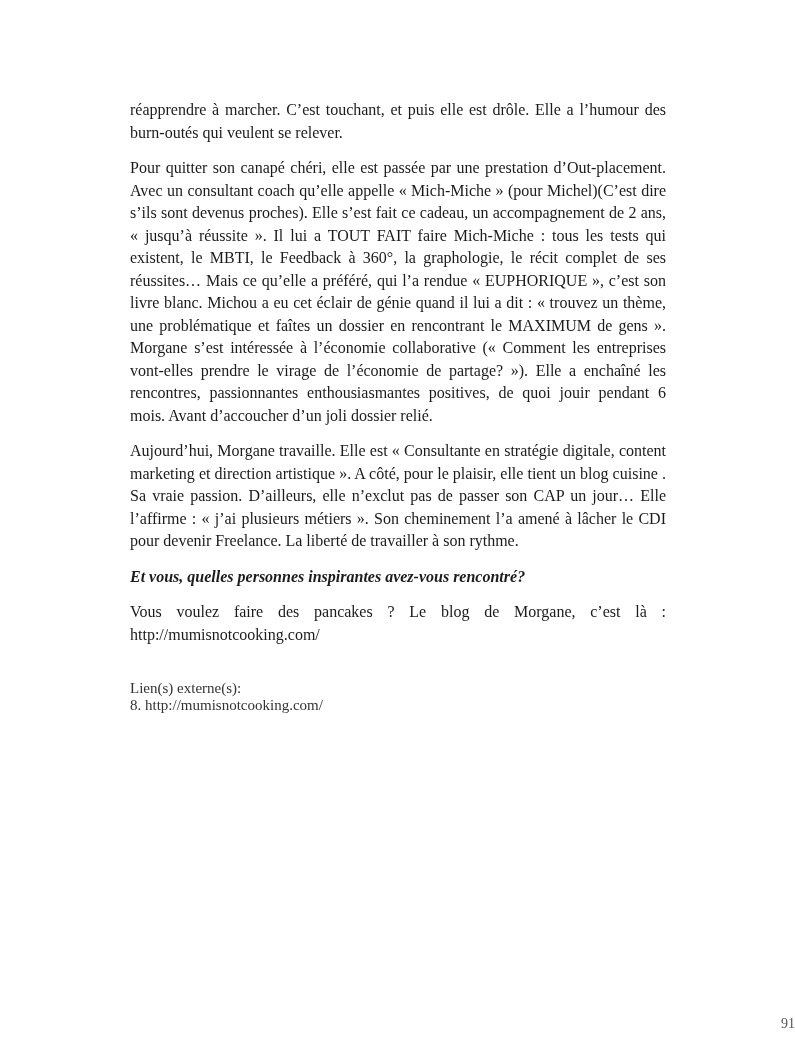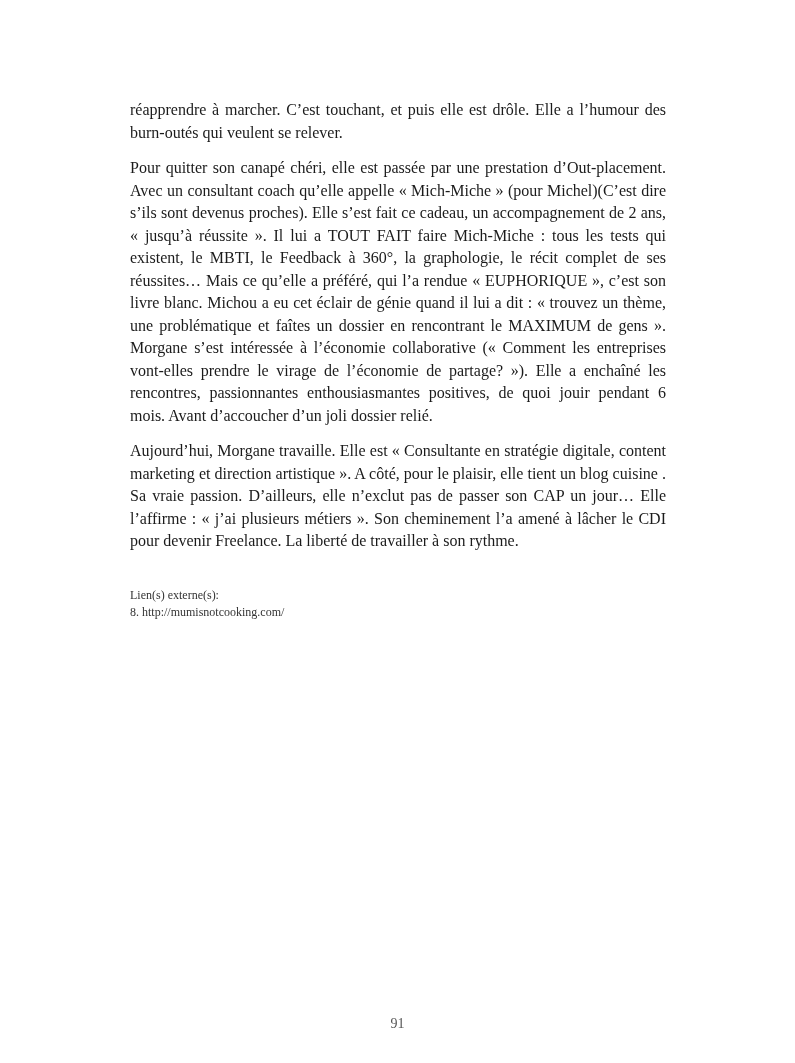--- a/index.html
+++ b/index.html
@@ -26,44 +26,46 @@
     margin: 0 0 13px 0;
   }
   .body-text p.question {
     font-weight: bold;
     font-style: italic;
     text-align: left;
   }
   .body-text strong { font-weight: normal; }
   .footnotes {
     margin-top: 34px;
-    font-size: 12px;
+    font-size: 15px;
     line-height: 17px;
     text-align: left;
     color: var(--footnote-color, #333333);
   }
   .page-number {
     position: absolute;
     left: 0;
     right: 0;
     bottom: 31px;
-    text-align: center;
+    text-align: right;
     font-size: 14px;
     color: var(--muted-color, #555555);
   }
 </style>
 </head>
 <body>
 
 <div class="page">
   <main class="body-text">
     <div id="paragraphs">
         <p><span>réapprendre à marcher. C’est touchant, et puis elle est drôle. Elle a l’humour des burn-outés qui veulent se relever.</span></p>
         <p><span>Pour quitter son canapé chéri, elle est passée par une prestation d’Out-placement. Avec un consultant coach qu’elle appelle «&nbsp;Mich-Miche&nbsp;» (pour Michel)(C’est dire s’ils sont devenus proches). Elle s’est fait ce cadeau, un accompagnement de 2 ans, «&nbsp;jusqu’à réussite&nbsp;». </span><strong>Il lui a TOUT FAIT faire Mich-Miche</strong><span>&nbsp;: tous les tests qui existent, le MBTI, le&nbsp;Feedback à 360°, la graphologie, le récit complet de ses réussites… Mais ce qu’elle a préféré, qui l’a rendue «&nbsp;EUPHORIQUE&nbsp;», c’est son livre blanc. Michou a eu cet éclair de génie quand il lui a dit&nbsp;: «&nbsp;trouvez un thème, une problématique et faîtes un dossier en rencontrant le MAXIMUM de gens&nbsp;». Morgane s’est intéressée à l’économie collaborative («&nbsp;Comment les entreprises vont-elles prendre le virage de l’économie de partage?&nbsp;»). Elle a enchaîné les rencontres, passionnantes enthousiasmantes positives, de quoi jouir pendant 6 mois. </span><strong>Avant d’accoucher d’un joli dossier relié.</strong></p>
         <p><span>Aujourd’hui, Morgane travaille. Elle est «&nbsp;Consultante en stratégie digitale, content marketing et direction artistique&nbsp;». A côté, pour le plaisir, elle tient un </span><strong>blog cuisine</strong><span>&nbsp;. Sa vraie passion. D’ailleurs, elle n’exclut pas de passer son CAP un jour… Elle l’affirme&nbsp;: «&nbsp;j’ai plusieurs métiers&nbsp;». Son cheminement l’a amené à lâcher le CDI pour devenir Freelance. La liberté de travailler à son rythme.</span></p>
+        <p class="question"><span>Et vous, quelles personnes inspirantes avez-vous rencontré?</span></p>
+        <p><span>Vous voulez faire des pancakes&nbsp;? Le blog de Morgane, c’est là&nbsp;: http://mumisnotcooking.com/</span></p>
       </div>
     <div class="footnotes">
       <div>Lien(s) externe(s):</div>
       <div id="footnote-items">
           <div>8. http://mumisnotcooking.com/</div>
         </div>
     </div>
   </main>
   <div class="page-number">91</div>
 </div>

